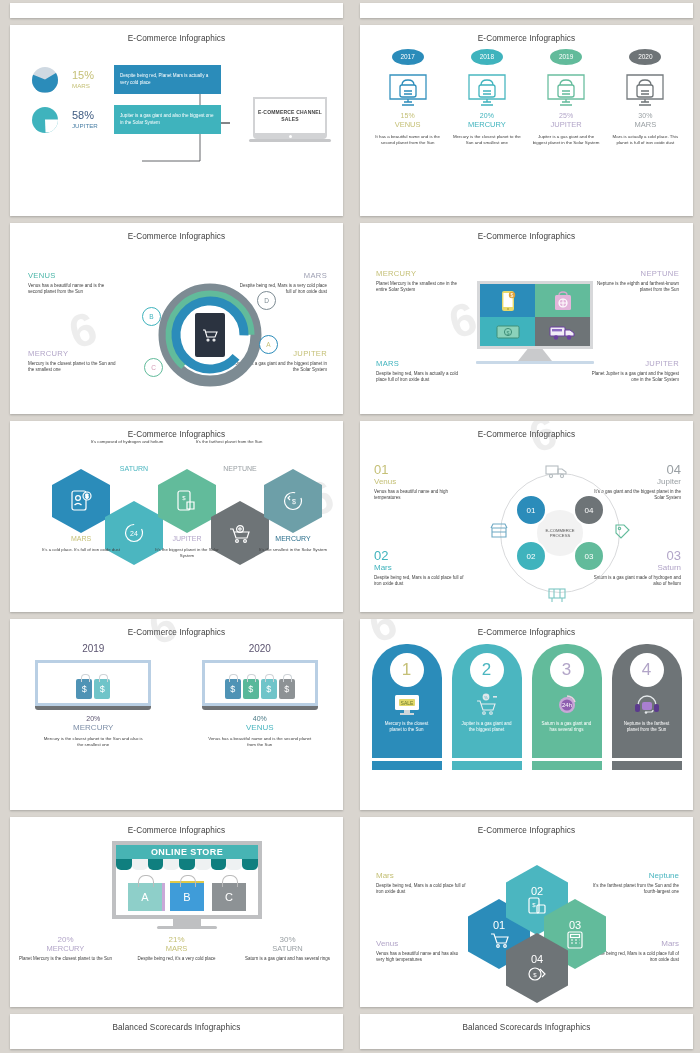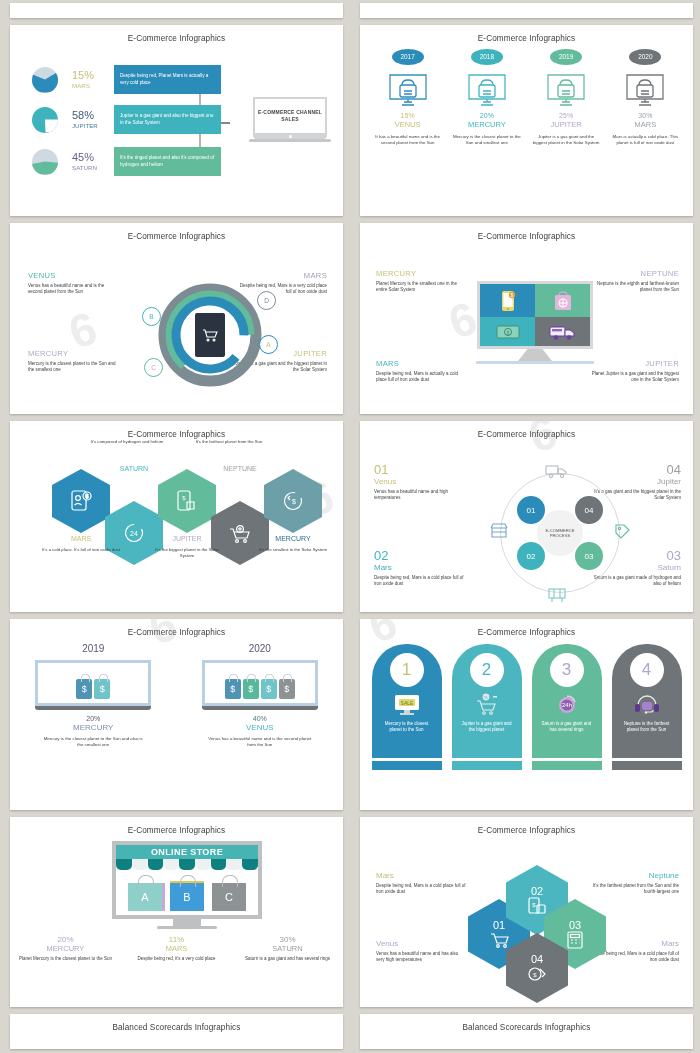--- a/index.html
+++ b/index.html
@@ -212,33 +212,20 @@
         </div>
         <div class="pct">
           <b style="color:#3d5a80">58%</b>
           <s style="color:#4a7fa5">JUPITER</s>
         </div>
         <div class="cbox" style="background:#3fb3bd">
           <span>Jupiter is a gas giant and also the biggest one in the Solar System</span>
         </div>
       </div>
 
-      <div class="s1row" style="top:104px">
-        <div class="pie">
-          <i style="background:#cfd9e2;"></i>
-          <i style="background:#62bb9b;clip-path:polygon(50% 50%,100% 55%,100% 100%,0 100%,0 60%);"></i>
-        </div>
-        <div class="pct">
-          <b style="color:#6b5b8e">45%</b>
-          <s style="color:#8f82ad">SATURN</s>
-        </div>
-        <div class="cbox" style="background:#62bb9b">
-          <span>It's the ringed planet and also it's composed of hydrogen and helium</span>
-        </div>
-      </div>
 
       <div class="laptop">
         <div class="lscreen">E-COMMERCE CHANNEL SALES</div>
         <div class="lbase"></div>
         <div class="lfoot"></div>
       </div>
     </div>
   </div>
   </div>
 
@@ -688,21 +675,21 @@
       <div class="stfoot"></div>
       <div class="stbar"></div>
     </div>
     <div class="s9cols">
       <div class="s9c">
         <div class="s9p" style="color:#b2a5c8">20%</div>
         <div class="s9n" style="color:#b2a5c8">MERCURY</div>
         <div class="s9d">Planet Mercury is the closest planet to the Sun</div>
       </div>
       <div class="s9c">
-        <div class="s9p" style="color:#c5c077">11%</div>
+        <div class="s9p" style="color:#c5c077">21%</div>
         <div class="s9n" style="color:#c5c077">MARS</div>
         <div class="s9d">Despite being red, it's a very cold place</div>
       </div>
       <div class="s9c">
         <div class="s9p" style="color:#9aa0a4">30%</div>
         <div class="s9n" style="color:#9aa0a4">SATURN</div>
         <div class="s9d">Saturn is a gas giant and has several rings</div>
       </div>
     </div>
   </div>

